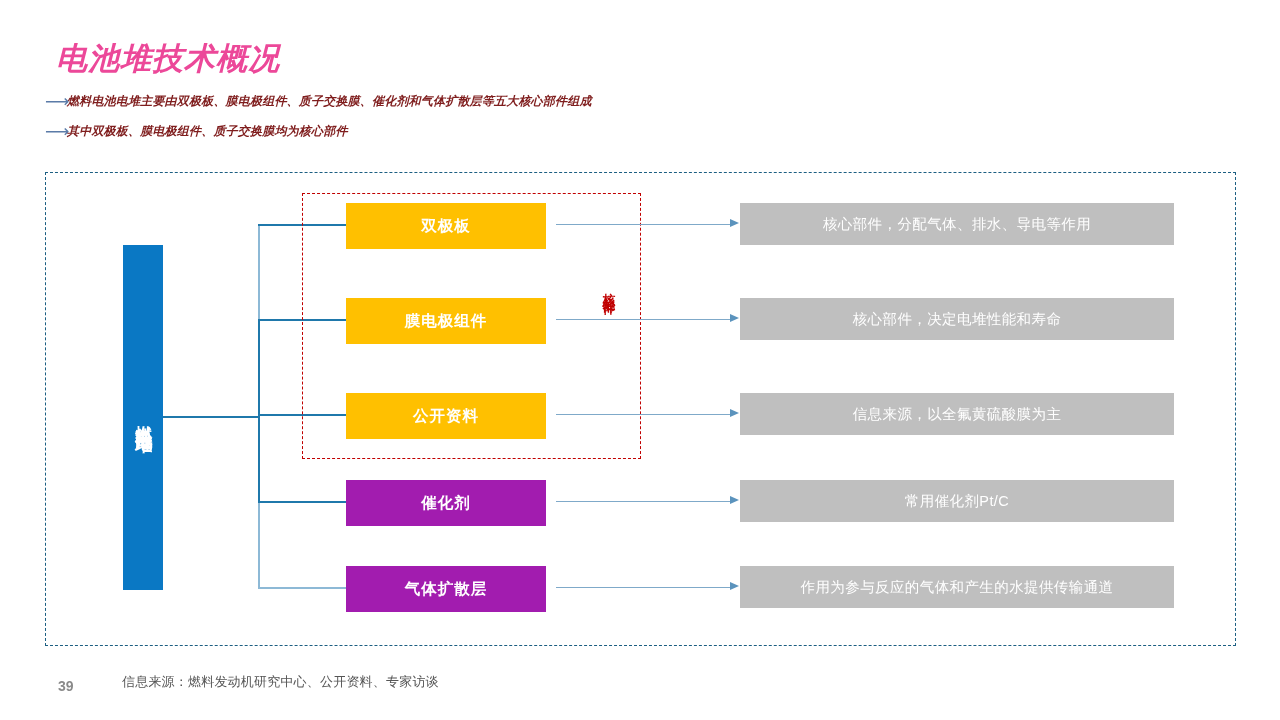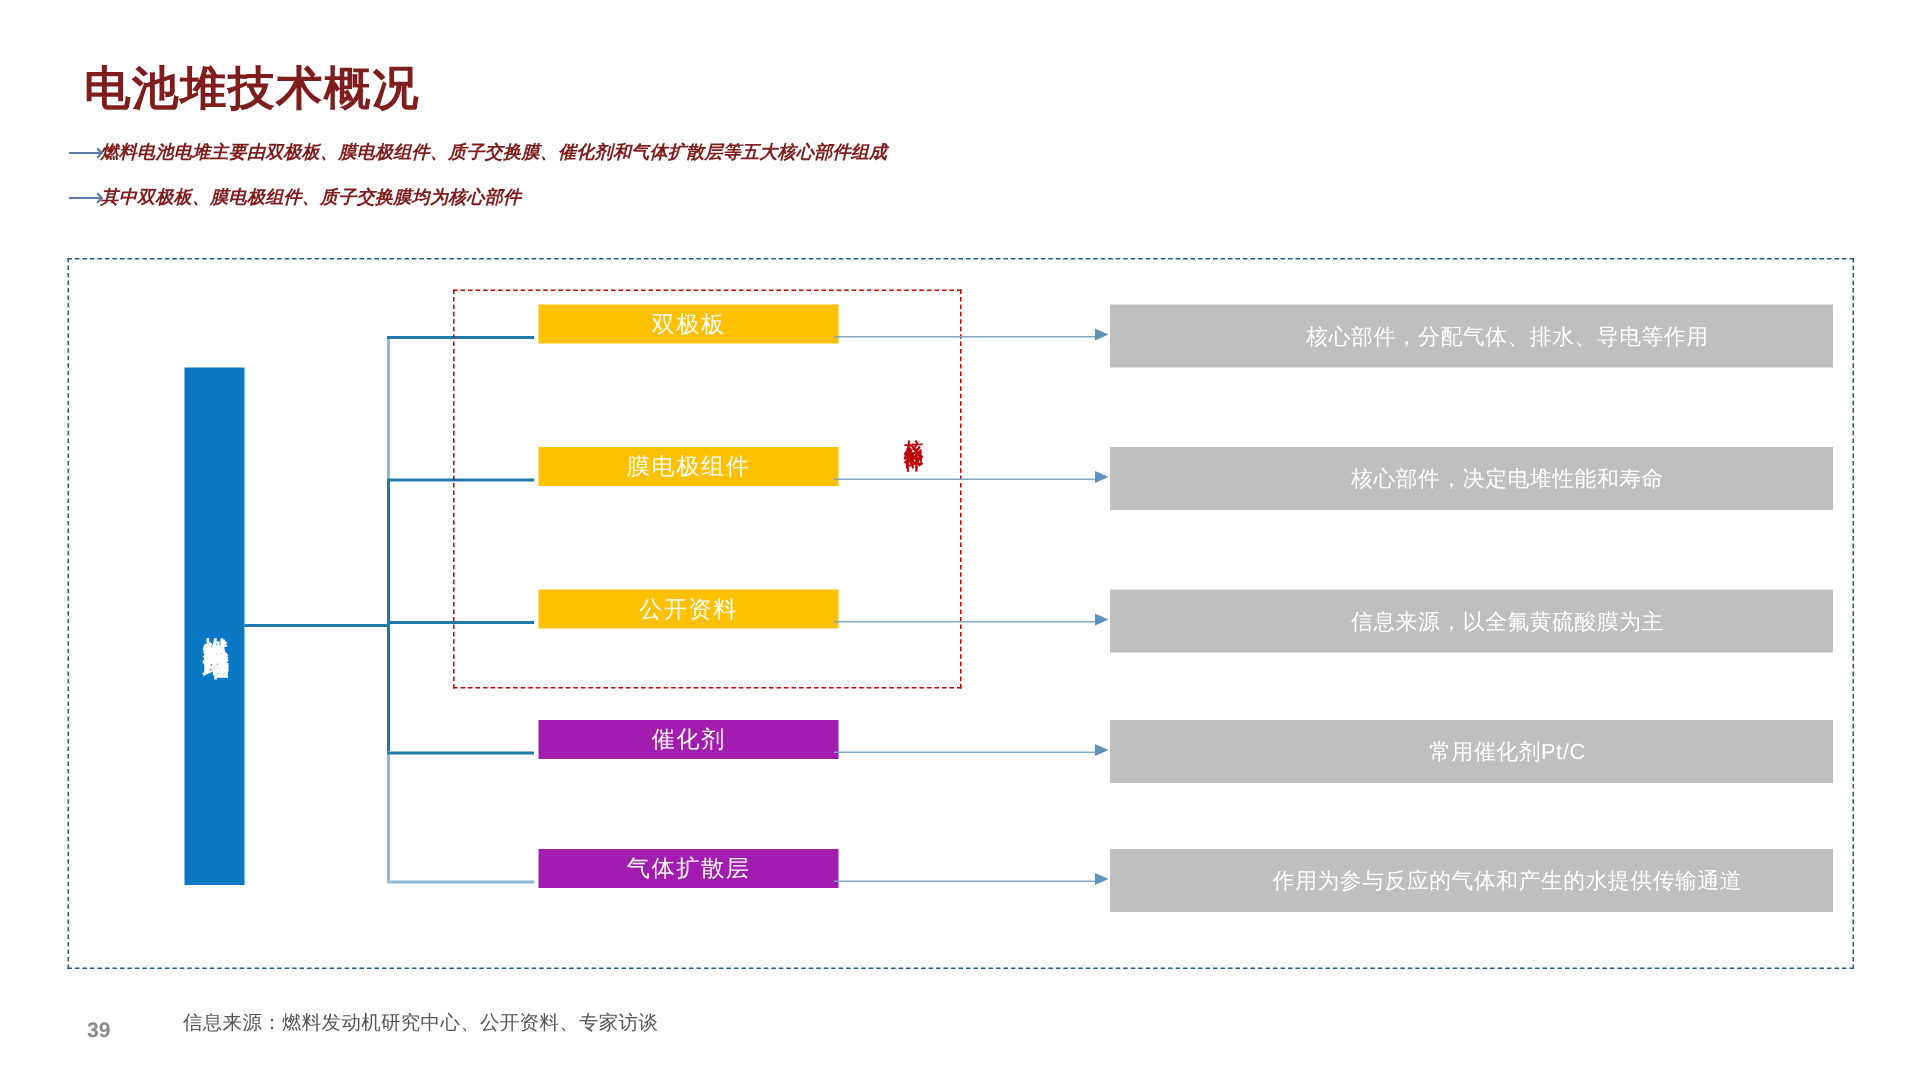--- a/index.html
+++ b/index.html
@@ -16,23 +16,24 @@
     -webkit-font-smoothing: antialiased;
   }
 
   
   #slide-title {
     position: absolute;
     left: 56px;
     top: 38px;
     font-size: 31px;
     font-weight: bold;
-    color: #7f1d1d;
+    color: #ec4899;
     letter-spacing: 1px;
     white-space: nowrap;
+    font-style: italic;
   }
   .bullet-row {
     position: absolute;
     left: 45px;
     display: flex;
     align-items: center;
     white-space: nowrap;
   }
   #bullet-row-0 { top: 93px; }
   #bullet-row-1 { top: 123px; }
@@ -87,29 +88,29 @@
     position: absolute;
     background: #1f78ab;
   }
   .conn-h { height: 1.6px; }
   .conn-v { width: 1.6px; }
   .conn-light { background: #8db9d6; }
 
   
   .node {
     position: absolute;
-    left: 359px;
+    left: 346px;
     width: 200px;
-    height: 26px;
+    height: 46px;
     display: flex;
     align-items: center;
     justify-content: center;
     color: #ffffff;
     font-size: 15.5px;
-    font-weight: normal;
+    font-weight: bold;
     letter-spacing: 1px;
   }
   .node-yellow { background: #ffc000; }
   .node-blue   { background: #a21caf; }
 
   
   #core-parts-box {
     position: absolute;
     left: 302px;
     top: 193px;
@@ -156,21 +157,20 @@
     left: 740px;
     width: 434px;
     height: 42px;
     background: #bfbfbf;
     color: #ffffff;
     font-size: 14.5px;
     display: flex;
     align-items: center;
     justify-content: center;
     letter-spacing: 0.4px;
-    padding-left: 48px;
   }
 
   
   #page-number {
     position: absolute;
     left: 58px;
     top: 678px;
     font-size: 14px;
     font-weight: bold;
     color: #8a8a8a;

